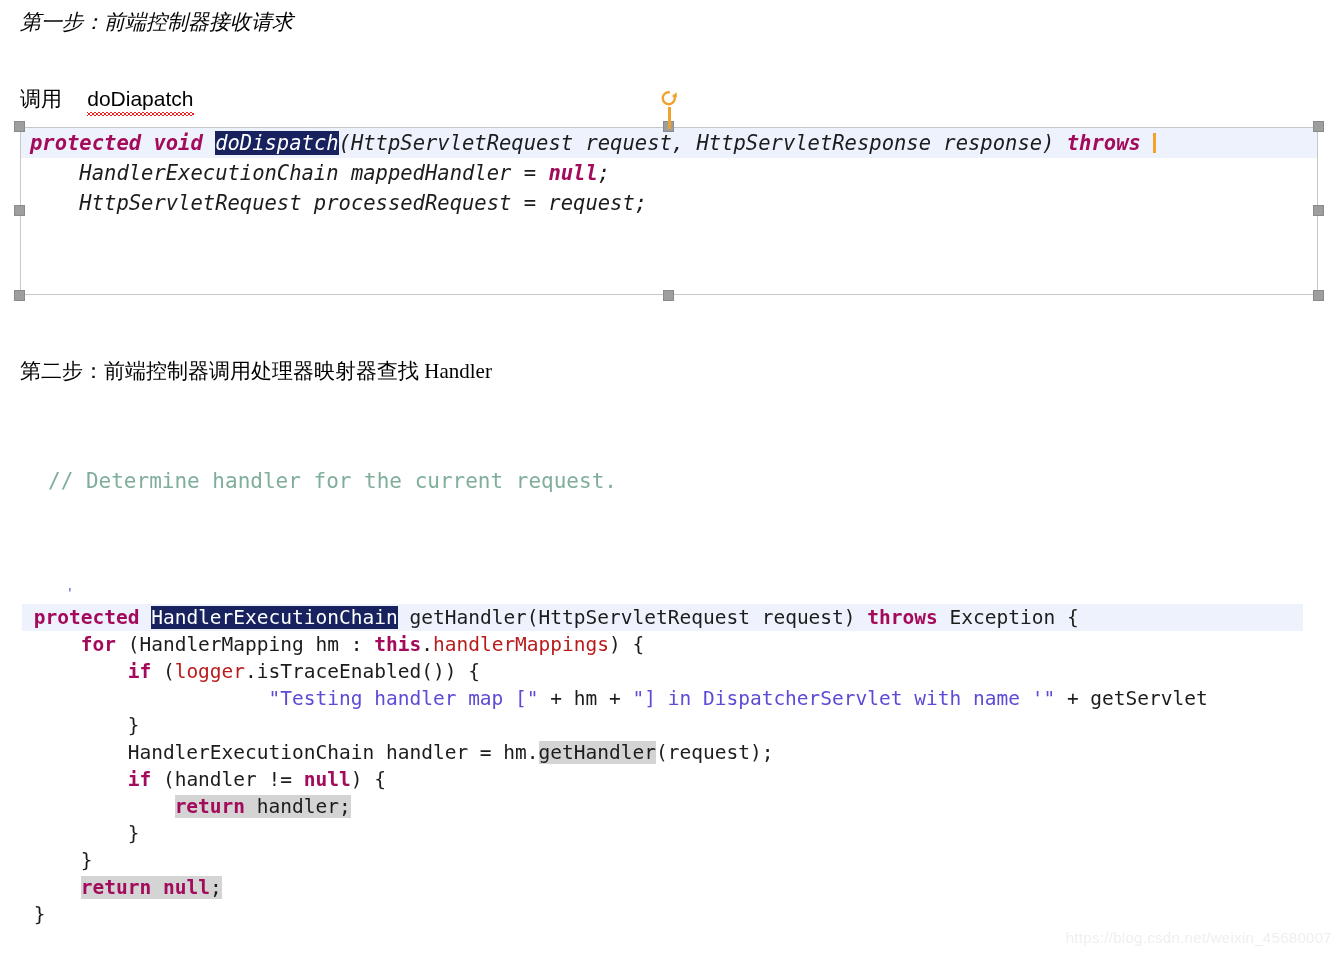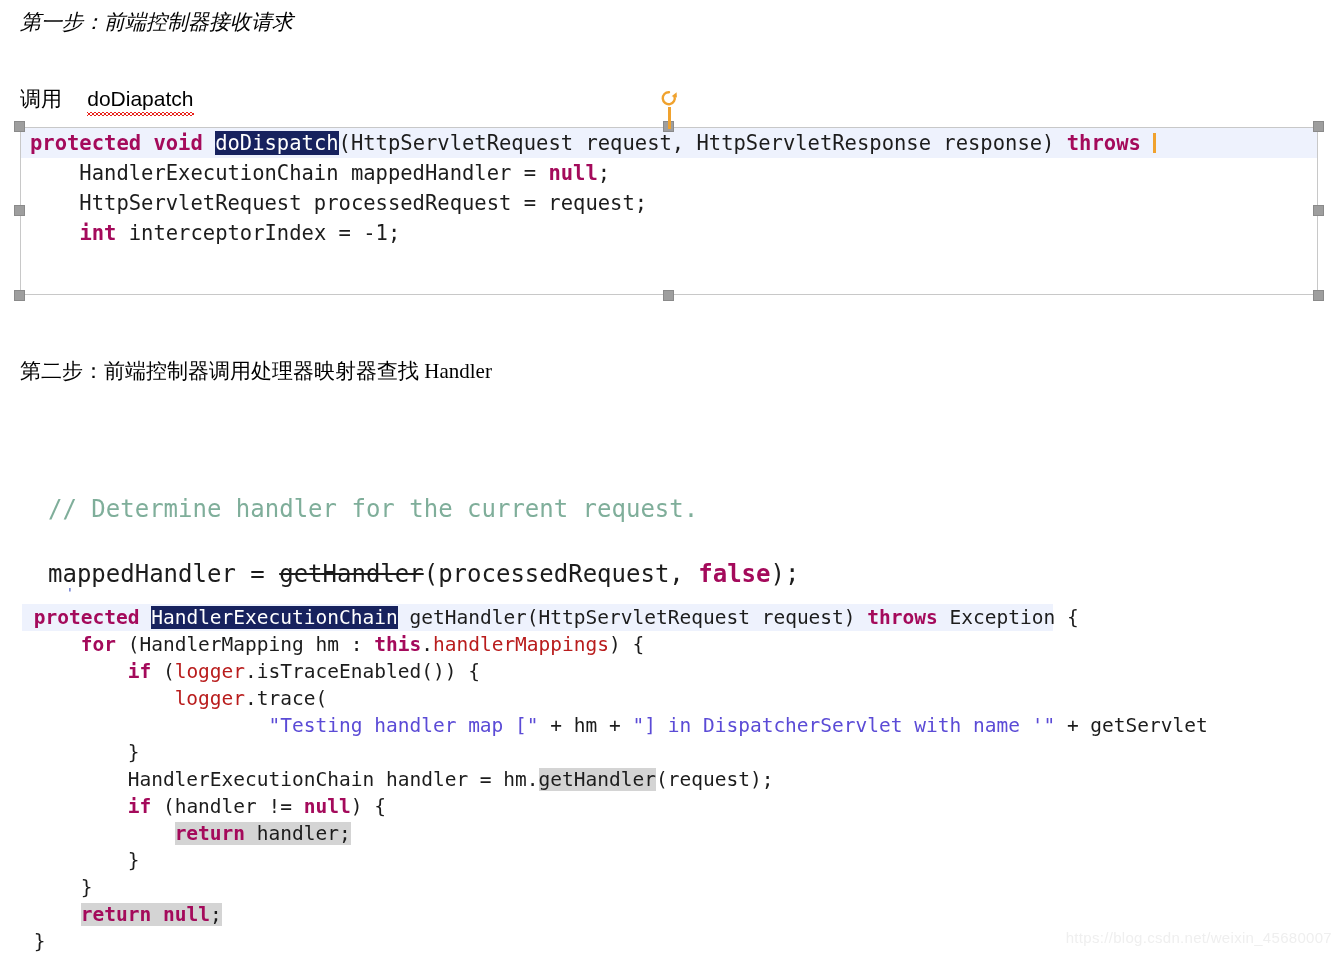--- a/index.html
+++ b/index.html
@@ -71,20 +71,21 @@
   .strike    { text-decoration: line-through; }
 
   
   #pic-frame-1 {
     position: absolute;
     left: 20px;
     top: 127px;
     width: 1298px;
     height: 168px;
     box-sizing: border-box;
+    font-style: italic;
   }
   #pic-frame-1 .frame-border-top,
   #pic-frame-1 .frame-border-bottom {
     position: absolute;
     left: 0;
     right: 0;
     height: 1px;
     background: #c8c8c8;
   }
   #pic-frame-1 .frame-border-top { top: 0; }
@@ -164,43 +165,42 @@
   }
 
   
   #code-block-2 {
     position: absolute;
     left: 48px;
     top: 463px;
   }
   #code-block-2 .line {
     font-family: "DejaVu Sans Mono", "Liberation Mono", monospace;
-    font-size: 24px;
+    font-size: 21px;
     line-height: 37px;
     white-space: pre;
-    margin-top: 28px;
   }
 
   
   #code-block-3 {
     position: absolute;
     left: 22px;
     top: 604px;
     width: 1316px;
     overflow: hidden;
   }
   #code-block-3 .line {
     font-family: "DejaVu Sans Mono", "Liberation Mono", monospace;
     font-size: 19.5px;
     line-height: 27px;
     white-space: pre;
   }
   #code-block-3 .line.hl {
     background: #eef2fd;
-    width: 1031px;
+    width: 1281px;
   }
   #artifact-mark {
     position: absolute;
     left: 66px;
     top: 588px;
     font-family: "DejaVu Sans Mono", monospace;
     font-size: 13px;
     color: #3a4fc0;
     line-height: 10px;
     white-space: pre;
@@ -232,21 +232,20 @@
   <div class="frame-border-left"></div>
   <div class="frame-border-right"></div>
 
   <div id="code-block-1">
     <div class="line line0 pad"><span class="code kw">protected</span><span class="code plain"> </span><span class="code kw">void</span><span class="code plain"> </span><span class="code sel">doDispatch</span><span class="code plain">(HttpServletRequest request, HttpServletResponse response) </span><span class="code kw">throws</span><span class="code plain"> </span><span class="right-caret"></span></div>
 
     <div class="line pad"><span class="code plain">    HandlerExecutionChain mappedHandler = </span><span class="code kw">null</span><span class="code plain">;</span></div>
 
     <div class="line pad code plain">    HttpServletRequest processedRequest = request;</div>
 
-    <div class="line pad"><span class="code plain">    </span><span class="code kw">int</span><span class="code plain"> interceptorIndex = -1;</span></div>
   </div>
 
   <div class="handle h-tl"></div>
   <div class="handle h-tc"></div>
   <div class="handle h-tr"></div>
   <div class="handle h-ml"></div>
   <div class="handle h-mr"></div>
   <div class="handle h-bl"></div>
   <div class="handle h-bc"></div>
   <div class="handle h-br"></div>
@@ -257,29 +256,27 @@
       <path d="M9 3.2 A6 6 0 1 0 14.4 7.2" fill="none" stroke="#f0a22e" stroke-width="2.4" stroke-linecap="round"></path>
       <path d="M16.6 3.2 L16.9 8.6 L11.6 7.3 Z" fill="#f0a22e"></path>
     </svg>
   </div>
 </div>
 
 <div class="doc-line" id="step2-heading">第二步：前端控制器调用处理器映射器查找 Handler</div>
 
 <div id="code-block-2">
   <div class="line code cmt">// Determine handler for the current request.</div>
-  <div class="line"><span class="code plain">mappedHandler = </span><span class="code plain strike">getHandler</span><span class="code plain">(processedRequest, </span><span class="code kw">false</span><span class="code plain">);</span></div>
 </div>
 
 <div id="artifact-mark">'</div>
 <div id="code-block-3">
     <div class="line hl"><span class="code plain"> </span><span class="code kw">protected</span><span class="code plain"> </span><span class="code sel">HandlerExecutionChain</span><span class="code plain"> getHandler(HttpServletRequest request) </span><span class="code kw">throws</span><span class="code plain"> Exception {</span></div>
     <div class="line"><span class="code plain">     </span><span class="code kw">for</span><span class="code plain"> (HandlerMapping hm : </span><span class="code kw">this</span><span class="code plain">.</span><span class="code fld">handlerMappings</span><span class="code plain">) {</span></div>
     <div class="line"><span class="code plain">         </span><span class="code kw">if</span><span class="code plain"> (</span><span class="code fld">logger</span><span class="code plain">.isTraceEnabled()) {</span></div>
-    <div class="line"><span class="code plain">             </span><span class="code fld">logger</span><span class="code plain">.trace(</span></div>
     <div class="line"><span class="code plain">                     </span><span class="code str">"Testing handler map ["</span><span class="code plain"> + hm + </span><span class="code str">"] in DispatcherServlet with name '"</span><span class="code plain"> + getServlet</span></div>
     <div class="line"><span class="code plain">         }</span></div>
     <div class="line"><span class="code plain">         HandlerExecutionChain handler = hm.</span><span class="code occ">getHandler</span><span class="code plain">(request);</span></div>
     <div class="line"><span class="code plain">         </span><span class="code kw">if</span><span class="code plain"> (handler != </span><span class="code kw">null</span><span class="code plain">) {</span></div>
     <div class="line"><span class="code plain">             </span><span class="code kw occ">return</span><span class="code occ"> handler;</span></div>
     <div class="line"><span class="code plain">         }</span></div>
     <div class="line"><span class="code plain">     }</span></div>
     <div class="line"><span class="code plain">     </span><span class="code kw occ">return</span><span class="code occ"> </span><span class="code kw occ">null</span><span class="code occ">;</span></div>
     <div class="line"><span class="code plain"> }</span></div>
   </div>

